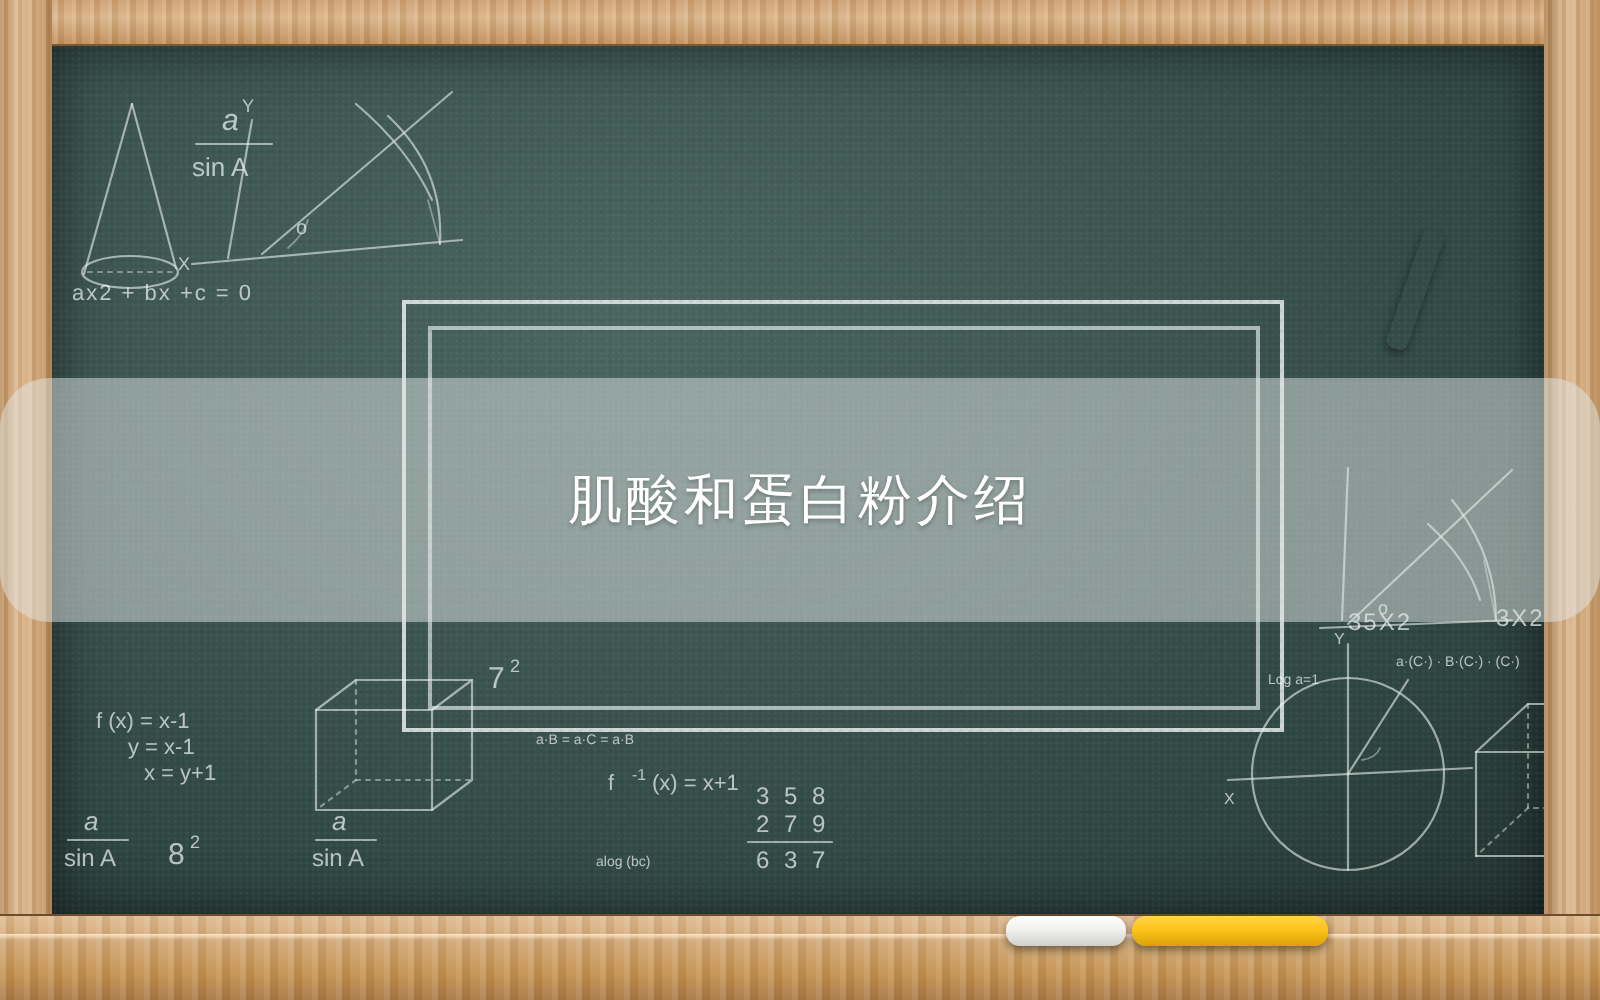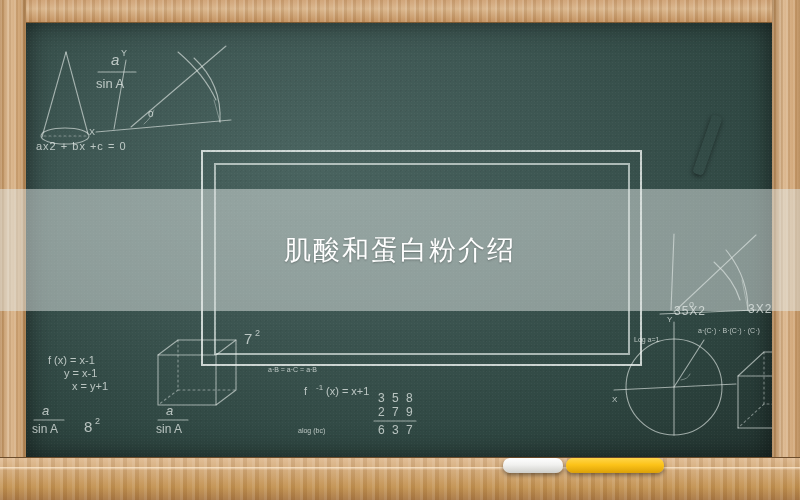--- a/index.html
+++ b/index.html
@@ -108,21 +108,21 @@
   
   .rect-outer,.rect-inner{position:absolute;border:2px solid rgba(242,248,245,.80);}
   .rect-outer{left:175px;top:128px;width:437px;height:212px;}
   .rect-inner{left:188px;top:141px;width:412px;height:188px;
               border-color:rgba(242,248,245,.62);}
 
   
   .band{
     position:absolute;left:0;right:0;top:189px;height:122px;
     background:rgba(226,232,229,.50);
-    display:flex;align-items:center;justify-content:center;
+    display:flex;align-items:center;justify-content:center;border-radius:25px;
   }
   .band-title{
     color:#ffffff;font-size:27px;letter-spacing:2px;font-weight:400;
     font-family:"DejaVu Sans","Liberation Sans",sans-serif;
     text-shadow:0 1px 2px rgba(0,0,0,.28);
     white-space:nowrap;
   }
 </style>
 </head>
 <body>

